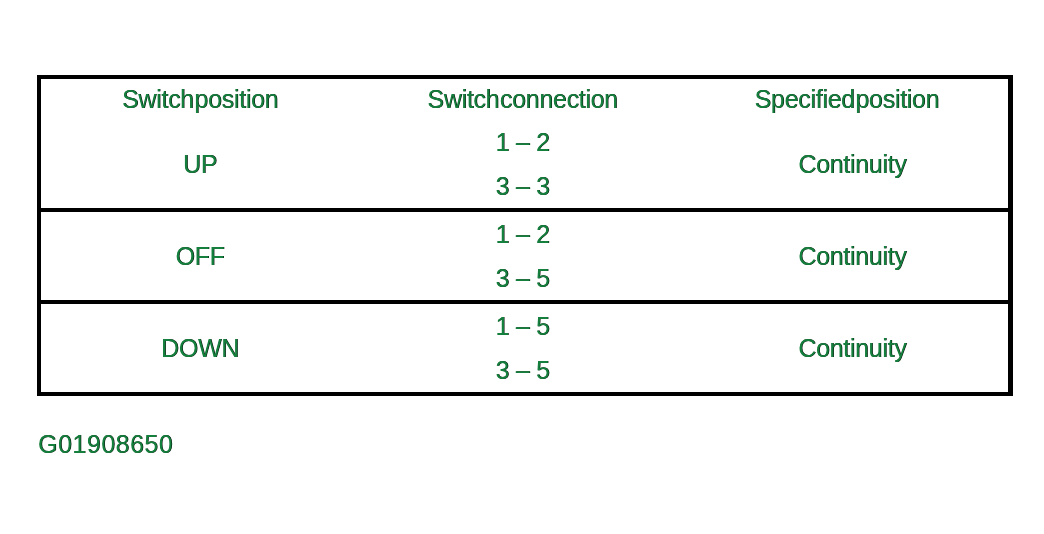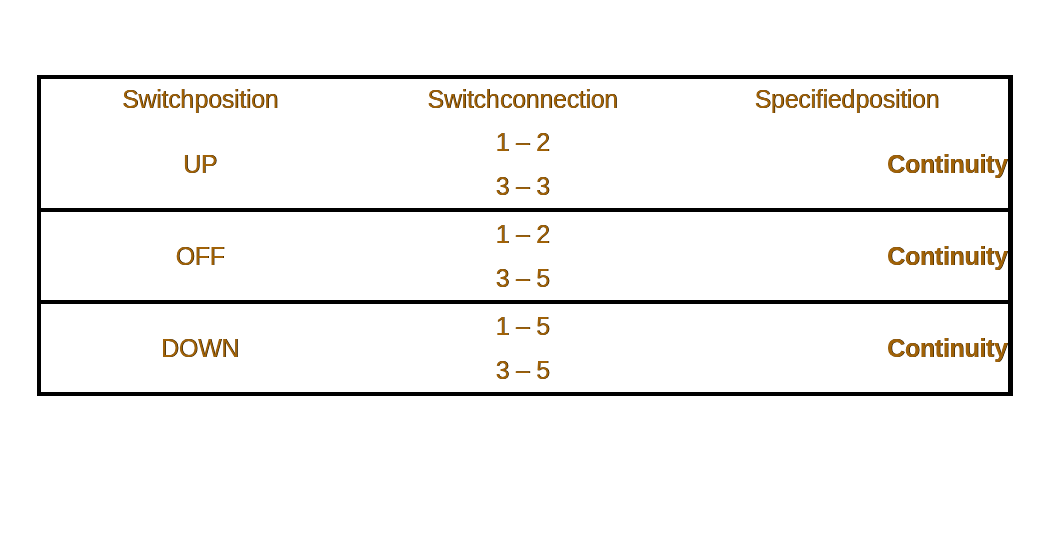--- a/index.html
+++ b/index.html
@@ -6,21 +6,21 @@
     margin: 0;
     padding: 0;
     background: #ffffff;
   }
   .sheet {
     position: relative;
     width: 1044px;
     height: 534px;
     background: #ffffff;
     font-family: "Liberation Sans", sans-serif;
-    color: #a16207;
+    color: #15803d;
     overflow: hidden;
   }
   table.spec-table {
     position: absolute;
     left: 37px;
     top: 75px;
     width: 971px;
     border-collapse: collapse;
     table-layout: fixed;
   }
@@ -54,23 +54,22 @@
   .col-divider {
     border-left-width: 5px;
   }
   tr.group-start td {
     border-top-width: 4px;
   }
   td.sub-lower {
     border-top-width: 4px;
   }
   td.condition {
-    text-align: right;
+    text-align: center;
     padding-left: 11px;
-    font-weight: bold;
   }
   .figure-id {
     position: absolute;
     left: 38px;
     top: 430px;
     font-size: 25px;
     letter-spacing: 0.5px;
     text-shadow: 0.5px 0 0 #000000;
   }
 </style>
@@ -115,14 +114,15 @@
         <td rowspan="2">DOWN</td>
         <td class="col-divider">1 – 5</td>
         <td rowspan="2" class="col-divider condition">Continuity</td>
       </tr>
       <tr>
         <td class="col-divider sub-lower">3 – 5</td>
       </tr>
     </tbody>
   </table>
 
+  <div class="figure-id">G01908650</div>
 
 </div>
 
 </body></html>

